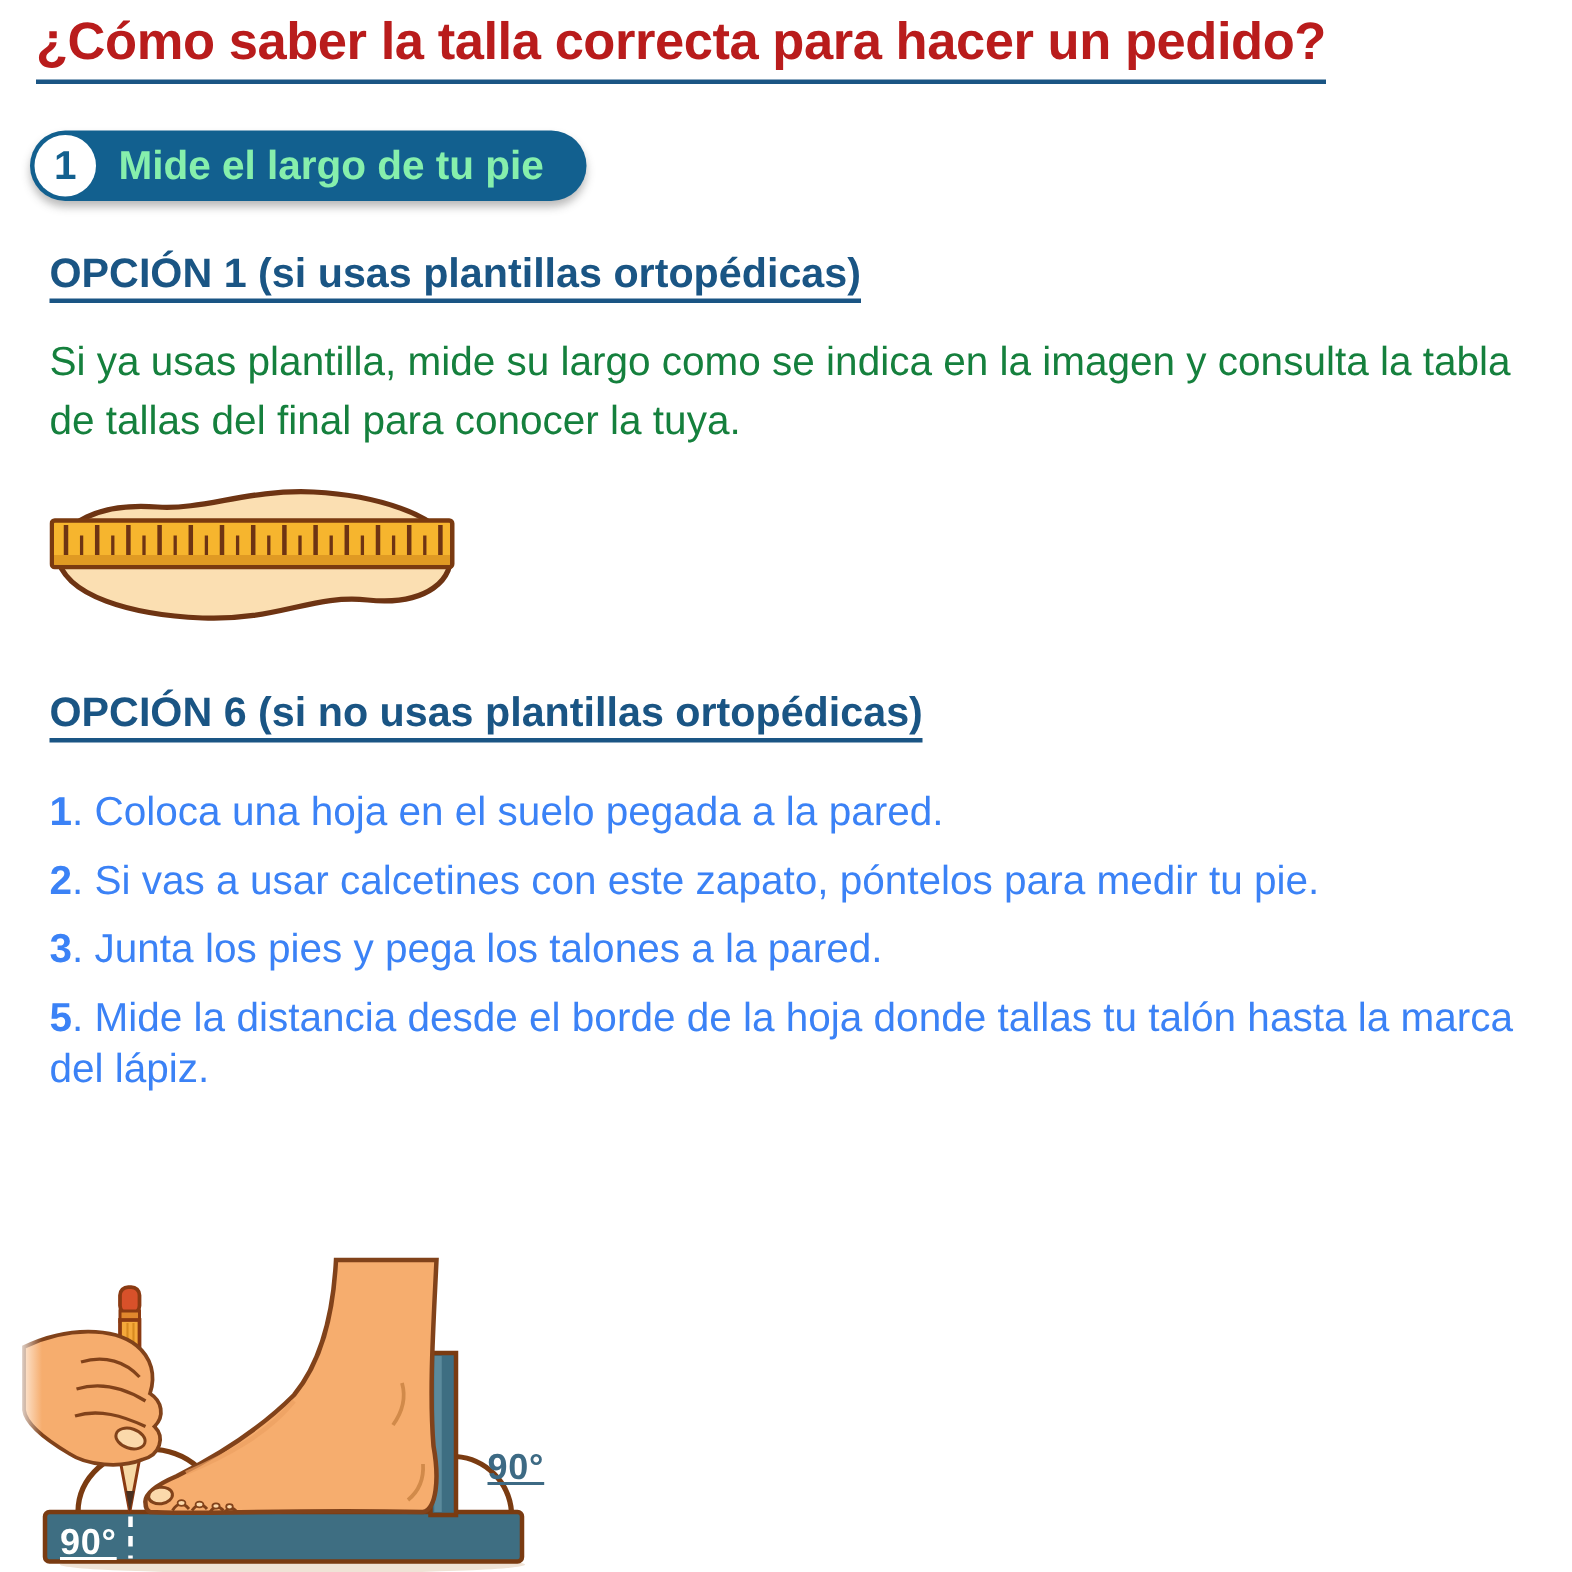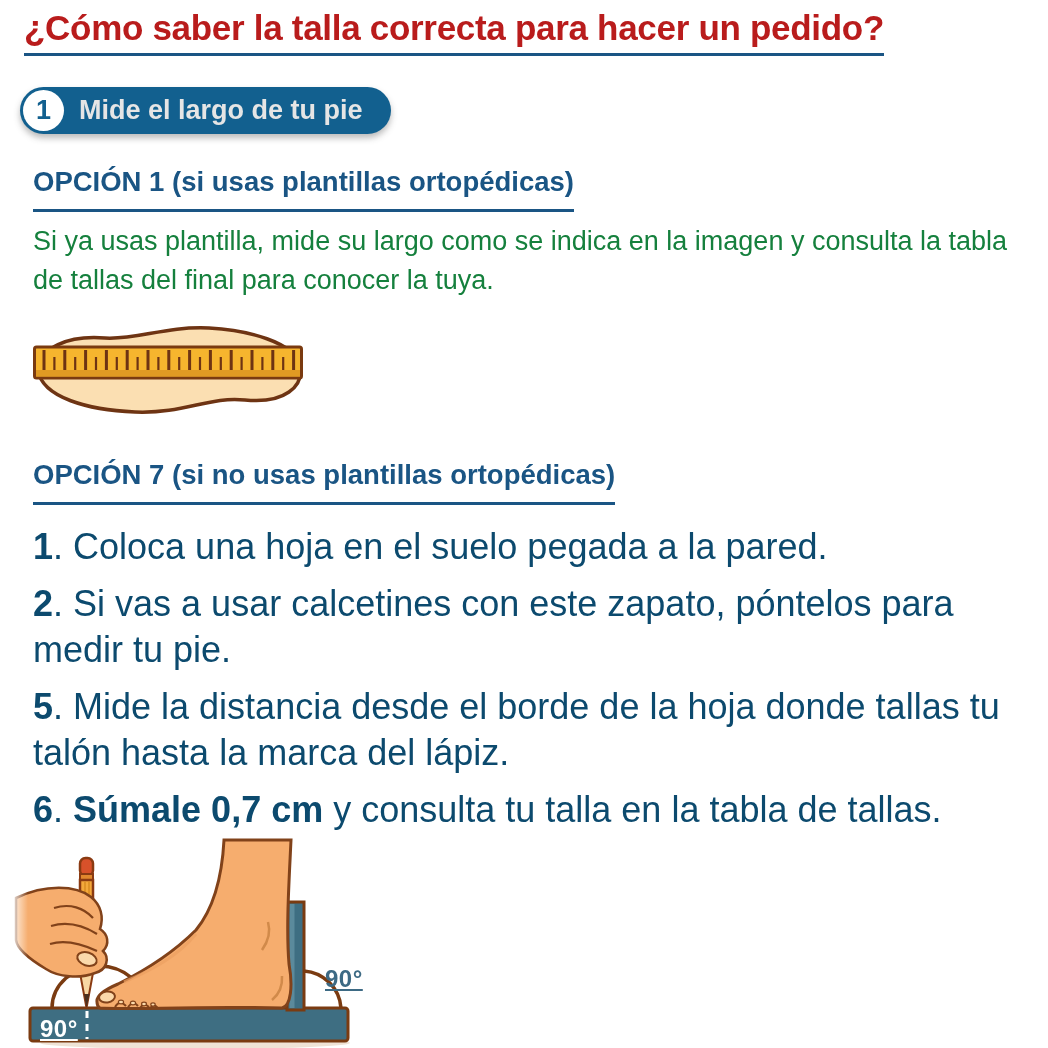--- a/index.html
+++ b/index.html
@@ -20,34 +20,34 @@
     left:20px;top:87px;height:47px;
     display:inline-flex;align-items:center;gap:15px;
     background:#12608f;border-radius:26px;padding:0 28px 0 3px;
     box-shadow:0 4px 6px rgba(60,60,60,.35);
   }
   .step-pill .num-circle{
     width:41px;height:41px;border-radius:50%;background:#ffffff;
     display:flex;align-items:center;justify-content:center;
     color:#12608f;font-weight:800;font-size:27px;
   }
-  .step-pill .pill-label{color:#e5e5e5;font-size:27px;font-weight:700;white-space:nowrap;}
+  .step-pill .pill-label{color:#86efac;font-size:27px;font-weight:700;white-space:nowrap;}
   
   .opt-heading{
     font-size:27.5px;font-weight:800;color:#1a5584;
-    border-bottom:3px solid #1a5584;padding-bottom:11px;white-space:nowrap;
+    border-bottom:3px solid #1a5584;padding-bottom:1px;white-space:nowrap;
   }
   .opt1-heading{left:33px;top:166px;}
   .opt2-heading{left:33px;top:459px;}
   
   .body-para{
     left:33px;top:222px;width:1002px;
     font-size:27px;color:#15803d;line-height:1.44;
   }
-  .steps{left:33px;top:524px;width:992px;font-size:36px;color:#0c4a6e;line-height:1.28;}
+  .steps{left:33px;top:524px;width:992px;font-size:27px;color:#3b82f6;line-height:1.28;}
   .steps .step{margin-bottom:11px;}
   .steps .num{font-weight:800;}
   .steps b{font-weight:800;}
   
   .insole-illu{left:33px;top:320px;width:275px;height:112px;}
   .foot-illu{left:0px;top:838px;width:400px;height:210px;}
   .angle-label{position:absolute;font-weight:800;font-size:24px;letter-spacing:.5px;text-decoration:underline;}
   .angle-left{left:40px;top:177px;color:#ffffff;}
   .angle-right{left:325px;top:127px;color:#3d6a84;}
 </style>
@@ -67,26 +67,26 @@
 <div class="abs insole-illu">
   <svg width="275" height="112" viewBox="0 0 275 112">
     <path d="M 5,50 C 7,28 34,15 72,18 C 104,20 132,6 176,8 C 214,10 262,22 267,46 C 271,66 252,84 212,80 C 176,76 152,94 102,92 C 56,90 9,78 5,50 Z" fill="#fbdfb2" stroke="#6e3413" stroke-width="3.5"></path>
     <rect x="1.5" y="27" width="267" height="31" rx="2" fill="#f6b52e" stroke="#7a3a10" stroke-width="3"></rect>
     <rect x="3" y="50" width="264" height="6.5" fill="#e09a23"></rect>
     <path id="ruler-ticks-long" stroke="#6e3413" stroke-width="3" fill="none" d="M 11.0,30 V 50 M 31.8,30 V 50 M 52.6,30 V 50 M 73.4,30 V 50 M 94.2,30 V 50 M 115.0,30 V 50 M 135.8,30 V 50 M 156.6,30 V 50 M 177.4,30 V 50 M 198.2,30 V 50 M 219.0,30 V 50 M 239.8,30 V 50 M 260.6,30 V 50"></path>
     <path id="ruler-ticks-short" stroke="#6e3413" stroke-width="2.2" fill="none" d="M 21.4,37 V 50 M 42.2,37 V 50 M 63.0,37 V 50 M 83.8,37 V 50 M 104.6,37 V 50 M 125.4,37 V 50 M 146.2,37 V 50 M 167.0,37 V 50 M 187.8,37 V 50 M 208.6,37 V 50 M 229.4,37 V 50 M 250.2,37 V 50"></path>
   </svg>
 </div>
 
-<div class="abs opt-heading opt2-heading">OPCIÓN 7 (si no usas plantillas ortopédicas)</div>
+<div class="abs opt-heading opt2-heading">OPCIÓN 6 (si no usas plantillas ortopédicas)</div>
 <div class="abs steps" id="steps-list">
     <div class="step"><span class="num">1</span>. <span>Coloca una hoja en el suelo pegada a la pared.</span></div>
     <div class="step"><span class="num">2</span>. <span>Si vas a usar calcetines con este zapato, póntelos para medir tu pie.</span></div>
+    <div class="step"><span class="num">3</span>. <span>Junta los pies y pega los talones a la pared.</span></div>
     <div class="step"><span class="num">5</span>. <span>Mide la distancia desde el borde de la hoja donde tallas tu talón hasta la marca del lápiz.</span></div>
-    <div class="step"><span class="num">6</span>. <b>Súmale 0,7 cm</b><span> y consulta tu talla en la tabla de tallas.</span></div>
   </div>
 
 <div class="abs foot-illu">
   <svg width="400" height="210" viewBox="0 0 400 210">
     <defs>
       <linearGradient id="fadeL" x1="0" y1="0" x2="1" y2="0">
         <stop offset="0" stop-color="#ffffff" stop-opacity="1"></stop>
         <stop offset="1" stop-color="#ffffff" stop-opacity="0"></stop>
       </linearGradient>
     </defs>

